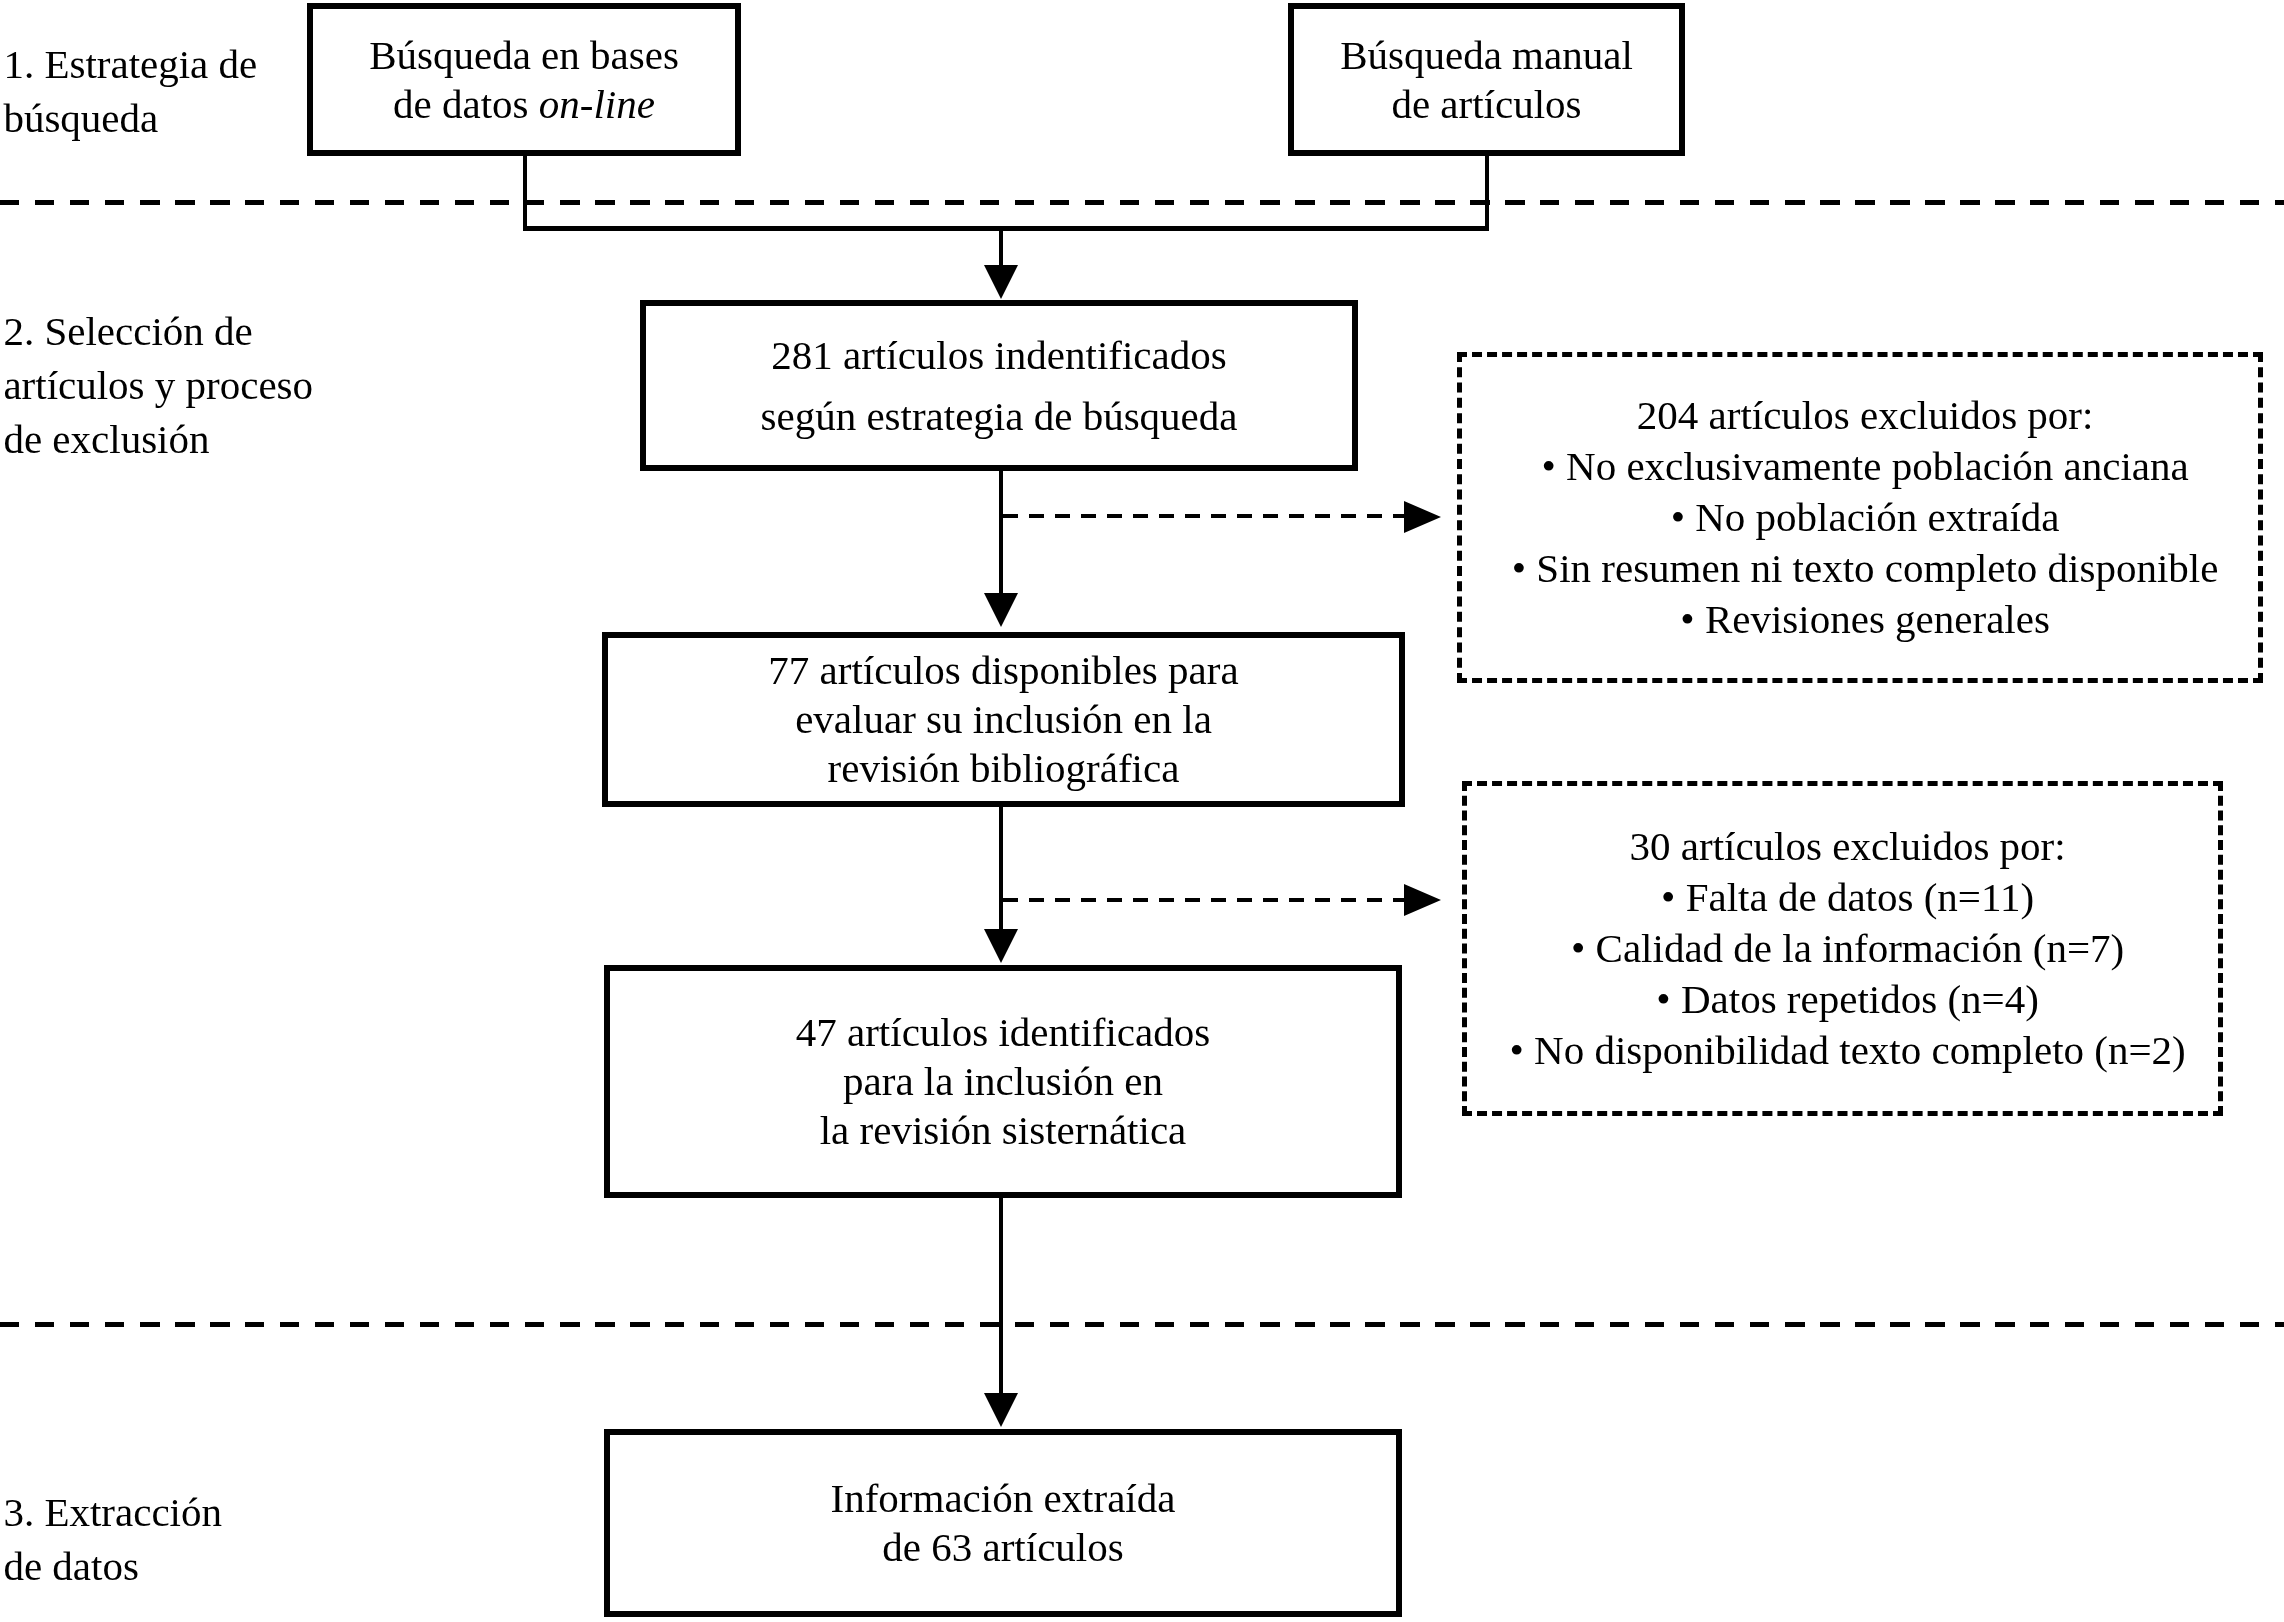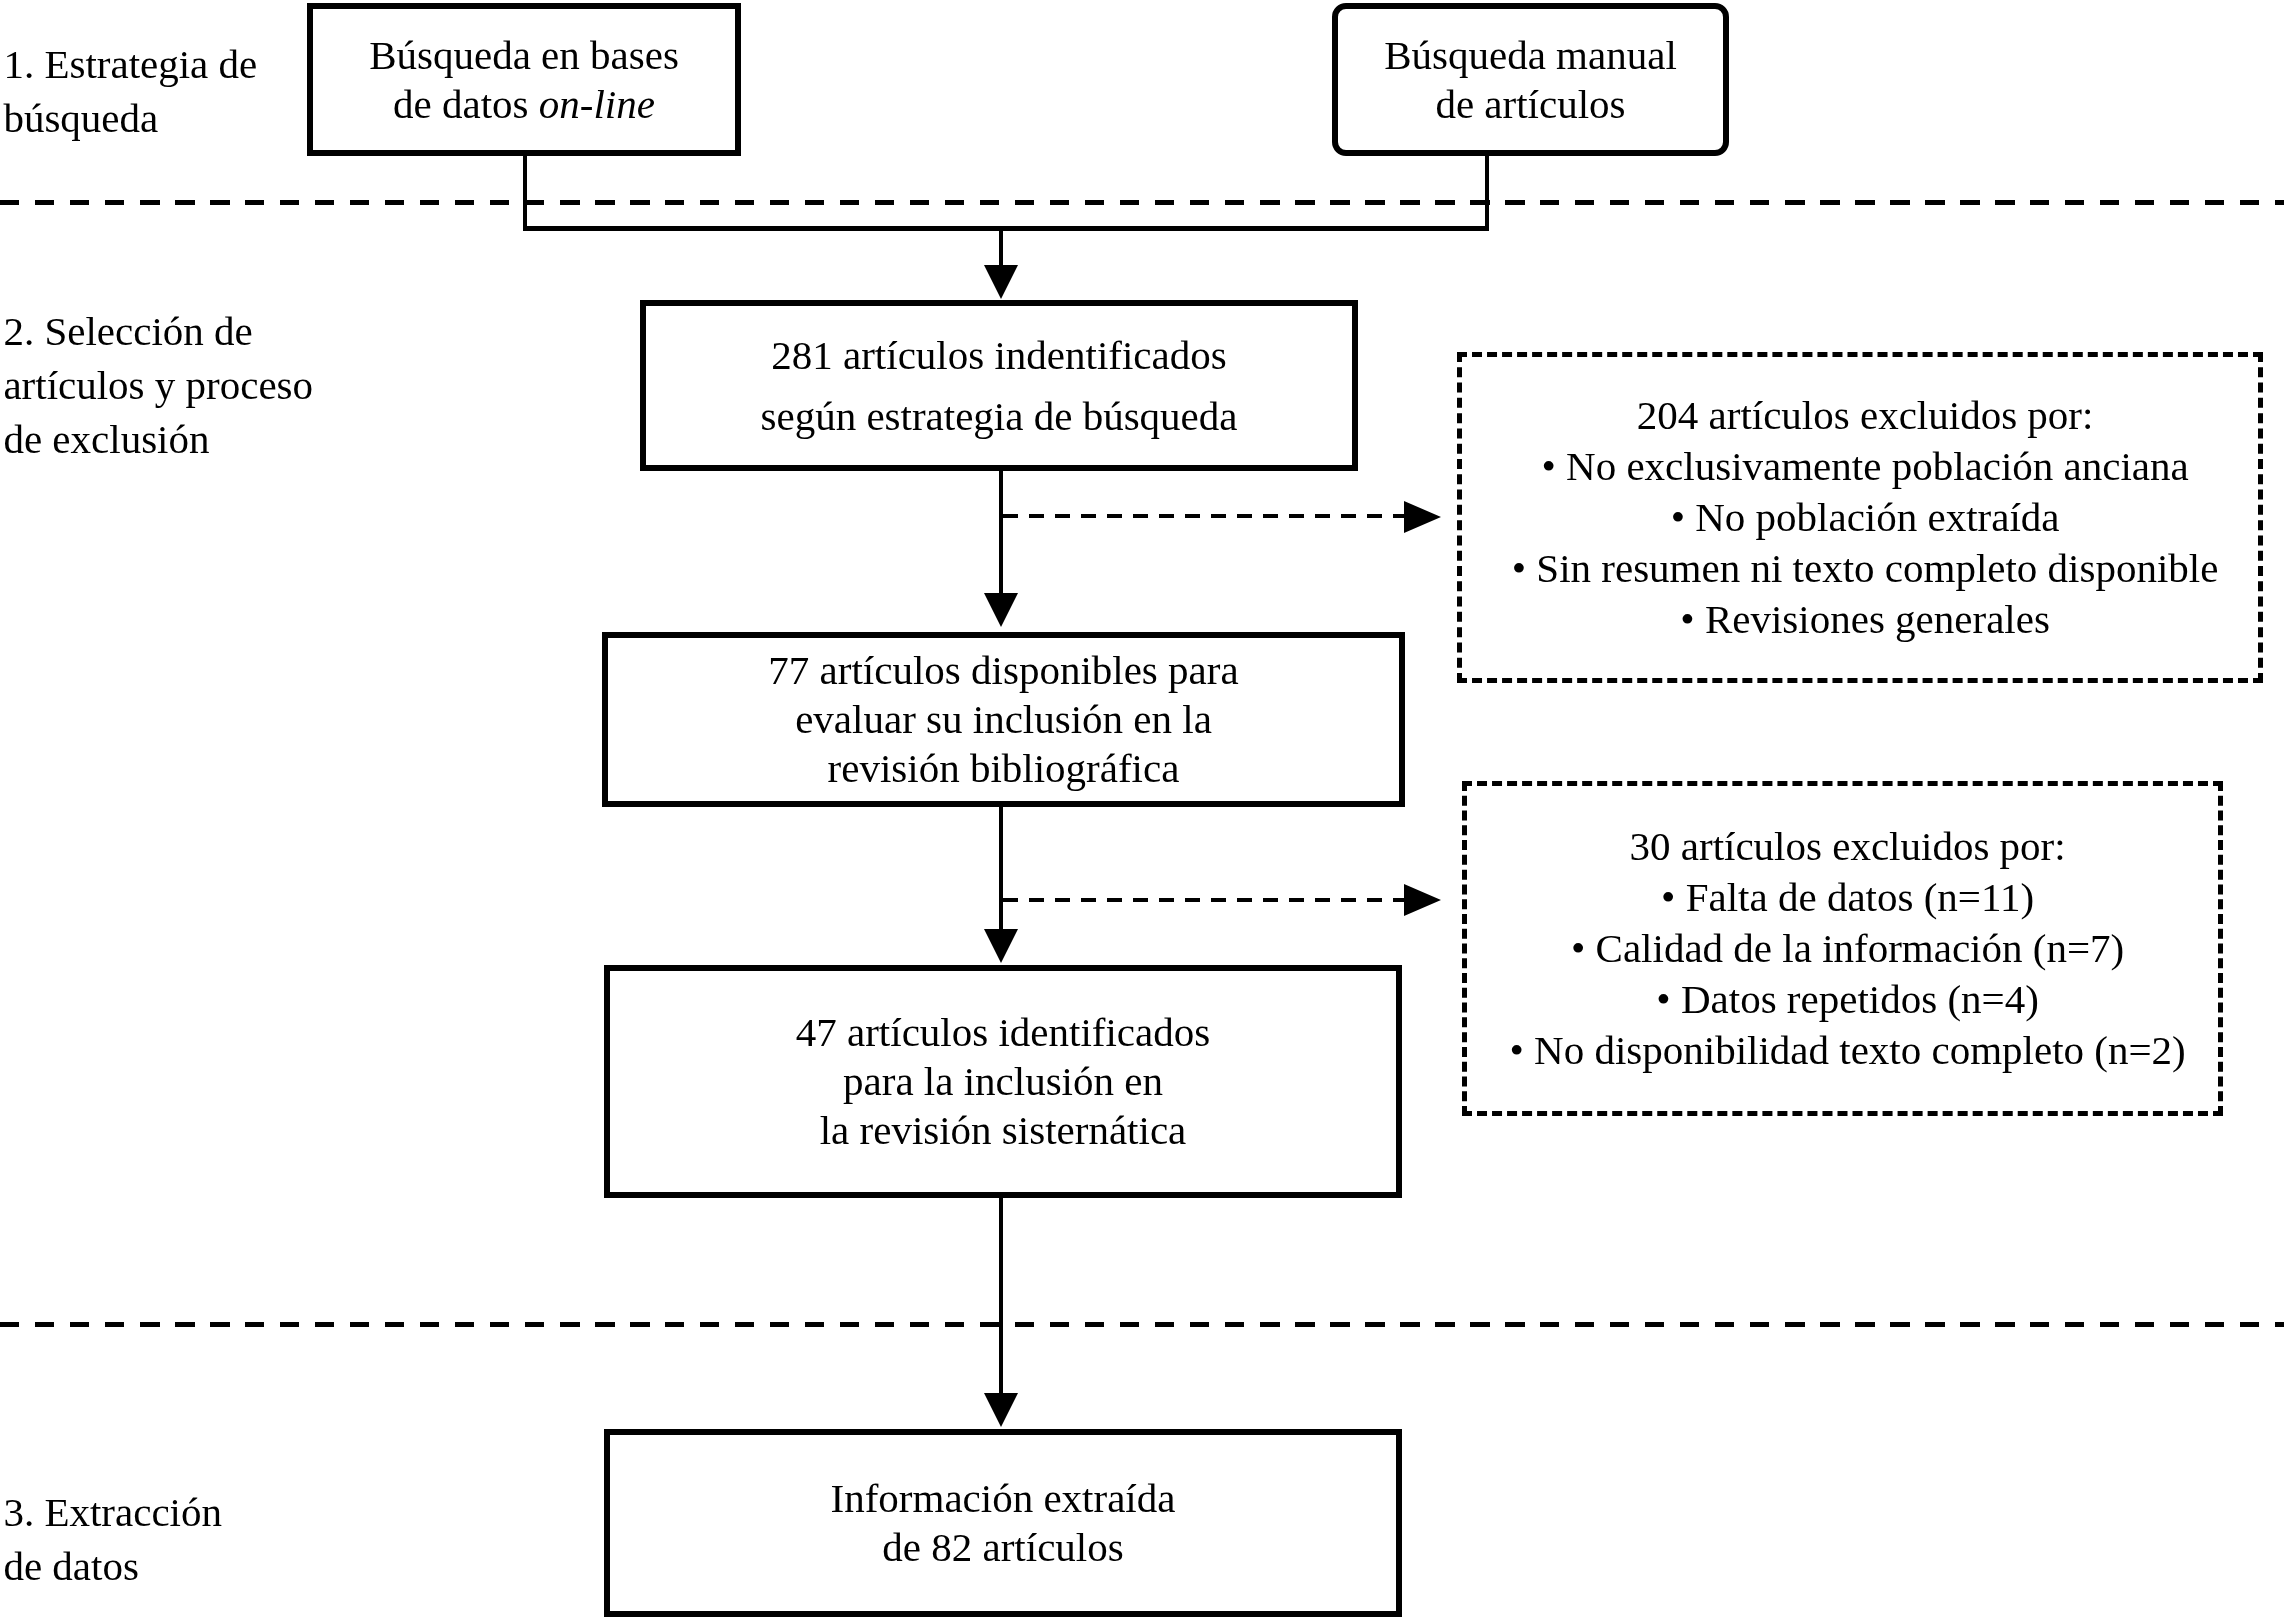--- a/index.html
+++ b/index.html
@@ -91,21 +91,21 @@
   </div>
   <div class="plabel" style="left:3.4px; top:1485px;">
     <div>3. Extracción</div>
     <div>de datos</div>
   </div>
 
   <div class="box" style="left:307px; top:3.4px; width:434px; height:153px;">
     <div class="line">Búsqueda en bases</div>
     <div class="line"><span>de datos</span> <span class="it">on-line</span></div>
   </div>
-  <div class="box" style="left:1332px; top:3.4px; width:397px; height:153px;border-radius:14px;">
+  <div class="box" style="left:1288px; top:3.4px; width:397px; height:153px;">
     <div class="line">Búsqueda manual</div>
     <div class="line">de artículos</div>
   </div>
 
   <div class="dash-sep" style="top:200px;"></div>
 
   <div class="vline" style="left:523px; top:156px; height:75px;"></div>
   <div class="vline" style="left:1485px; top:156px; height:75px;"></div>
   <div class="hline" style="left:523px; top:226px; width:966px;"></div>
   <div class="vline" style="left:999px; top:231px; height:36px;"></div>
@@ -154,17 +154,17 @@
     <div class="line">la revisión sisternática</div>
   </div>
 
   <div class="dash-sep" style="top:1322px;"></div>
 
   <div class="vline" style="left:999px; top:1198px; height:195px;"></div>
   <div class="ah-down" style="left:984px; top:1393px;"></div>
 
   <div class="box" style="left:604px; top:1429px; width:798px; height:188px;">
     <div class="line">Información extraída</div>
-    <div class="line">de 82 artículos</div>
+    <div class="line">de 63 artículos</div>
   </div>
 
 </div>
 
 
 </body></html>

